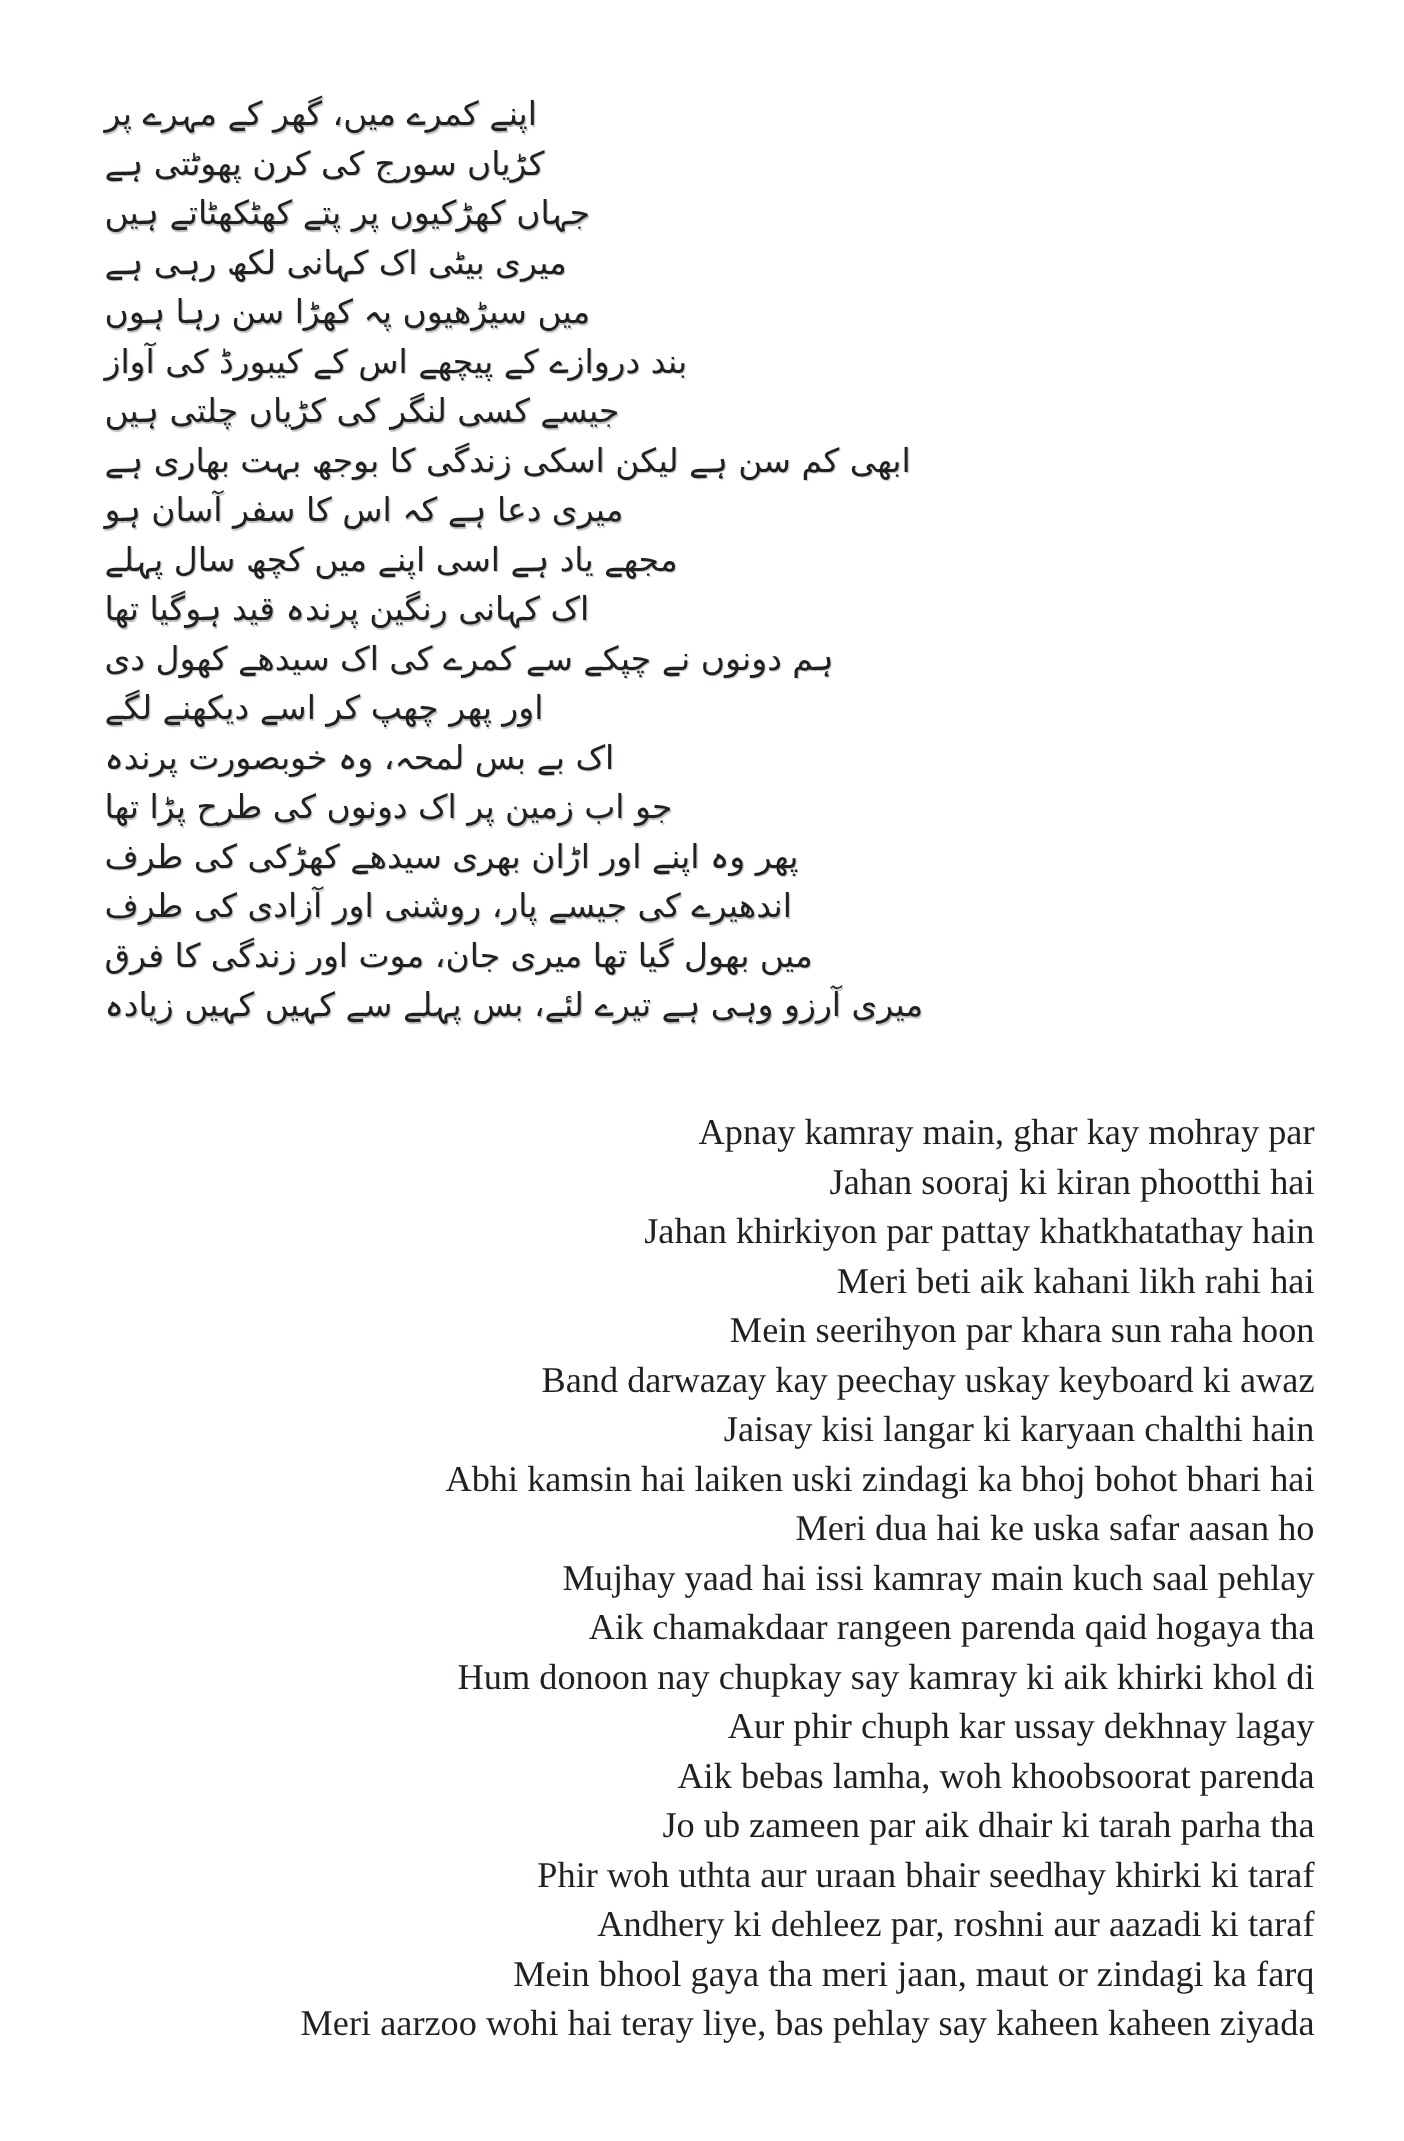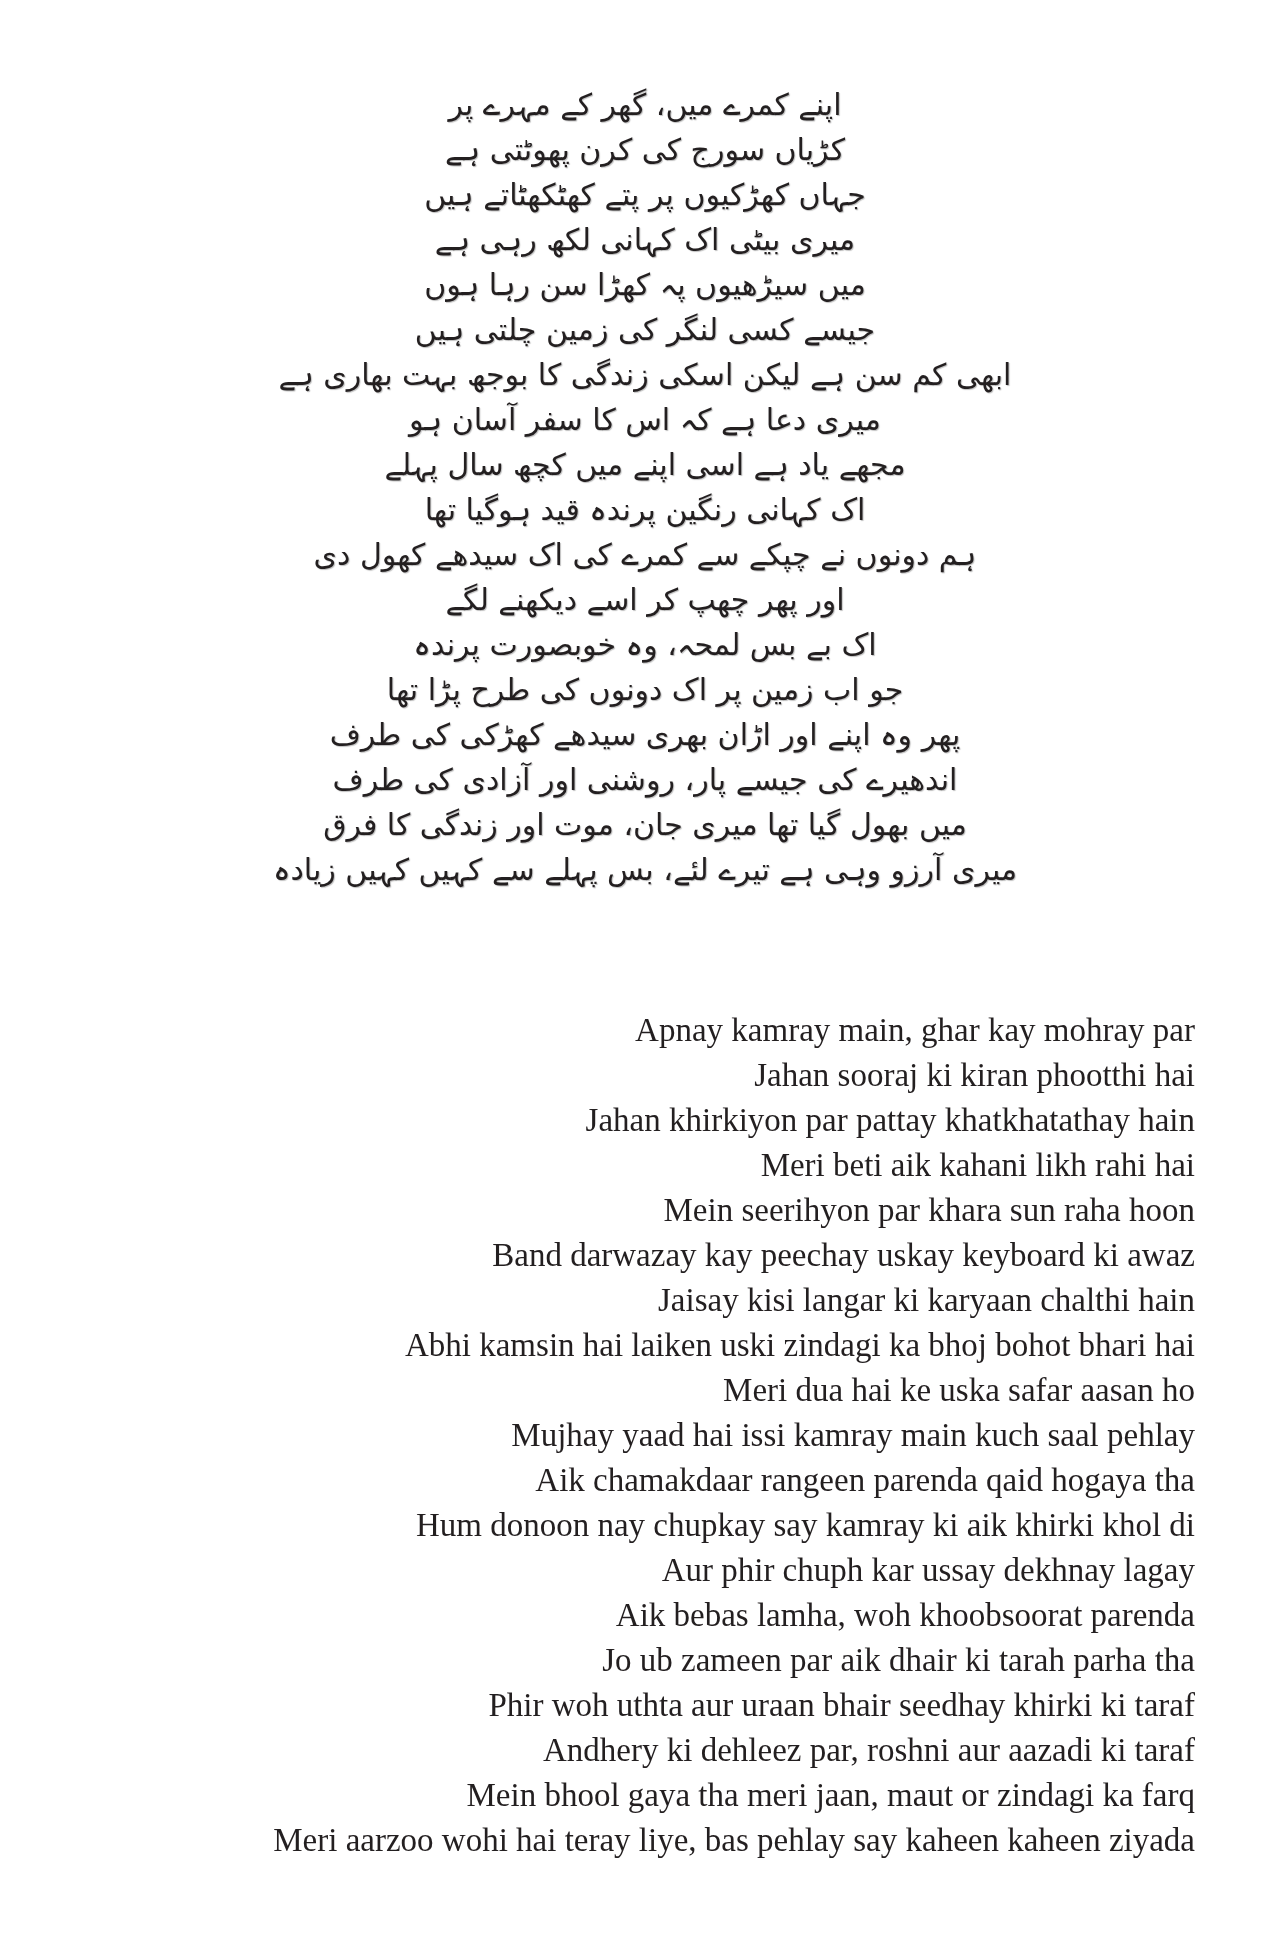--- a/index.html
+++ b/index.html
@@ -20,21 +20,21 @@
     top: 0;
     width: 1276px;
     height: 1946px;
   }
   .urdu-block {
     position: absolute;
     right: 81px;
     top: 82px;
     width: 1100px;
     direction: rtl;
-    text-align: center;
+    text-align: left;
     font-family: "DejaVu Sans", sans-serif;
     font-size: 30px;
     line-height: 45px;
     color: #231f20;
   }
   .urdu-line {
     display: block;
     white-space: nowrap;
     text-shadow: 1px 1px 1px rgba(0,0,0,0.25);
   }
@@ -57,21 +57,22 @@
 </head>
 <body>
 
 <div class="page">
   <div class="urdu-block">
     <span class="urdu-line">اپنے کمرے میں، گھر کے مہرے پر</span>
     <span class="urdu-line">کڑیاں سورج کی کرن پھوٹتی ہے</span>
     <span class="urdu-line">جہاں کھڑکیوں پر پتے کھٹکھٹاتے ہیں</span>
     <span class="urdu-line">میری بیٹی اک کہانی لکھ رہی ہے</span>
     <span class="urdu-line">میں سیڑھیوں پہ کھڑا سن رہا ہوں</span>
-    <span class="urdu-line">جیسے کسی لنگر کی زمین چلتی ہیں</span>
+    <span class="urdu-line">بند دروازے کے پیچھے اس کے کیبورڈ کی آواز</span>
+    <span class="urdu-line">جیسے کسی لنگر کی کڑیاں چلتی ہیں</span>
     <span class="urdu-line">ابھی کم سن ہے لیکن اسکی زندگی کا بوجھ بہت بھاری ہے</span>
     <span class="urdu-line">میری دعا ہے کہ اس کا سفر آسان ہو</span>
     <span class="urdu-line">مجھے یاد ہے اسی اپنے میں کچھ سال پہلے</span>
     <span class="urdu-line">اک کہانی رنگین پرندہ قید ہوگیا تھا</span>
     <span class="urdu-line">ہم دونوں نے چپکے سے کمرے کی اک سیدھے کھول دی</span>
     <span class="urdu-line">اور پھر چھپ کر اسے دیکھنے لگے</span>
     <span class="urdu-line">اک بے بس لمحہ، وہ خوبصورت پرندہ</span>
     <span class="urdu-line">جو اب زمین پر اک دونوں کی طرح پڑا تھا</span>
     <span class="urdu-line">پھر وہ اپنے اور اڑان بھری سیدھے کھڑکی کی طرف</span>
     <span class="urdu-line">اندھیرے کی جیسے پار، روشنی اور آزادی کی طرف</span>

